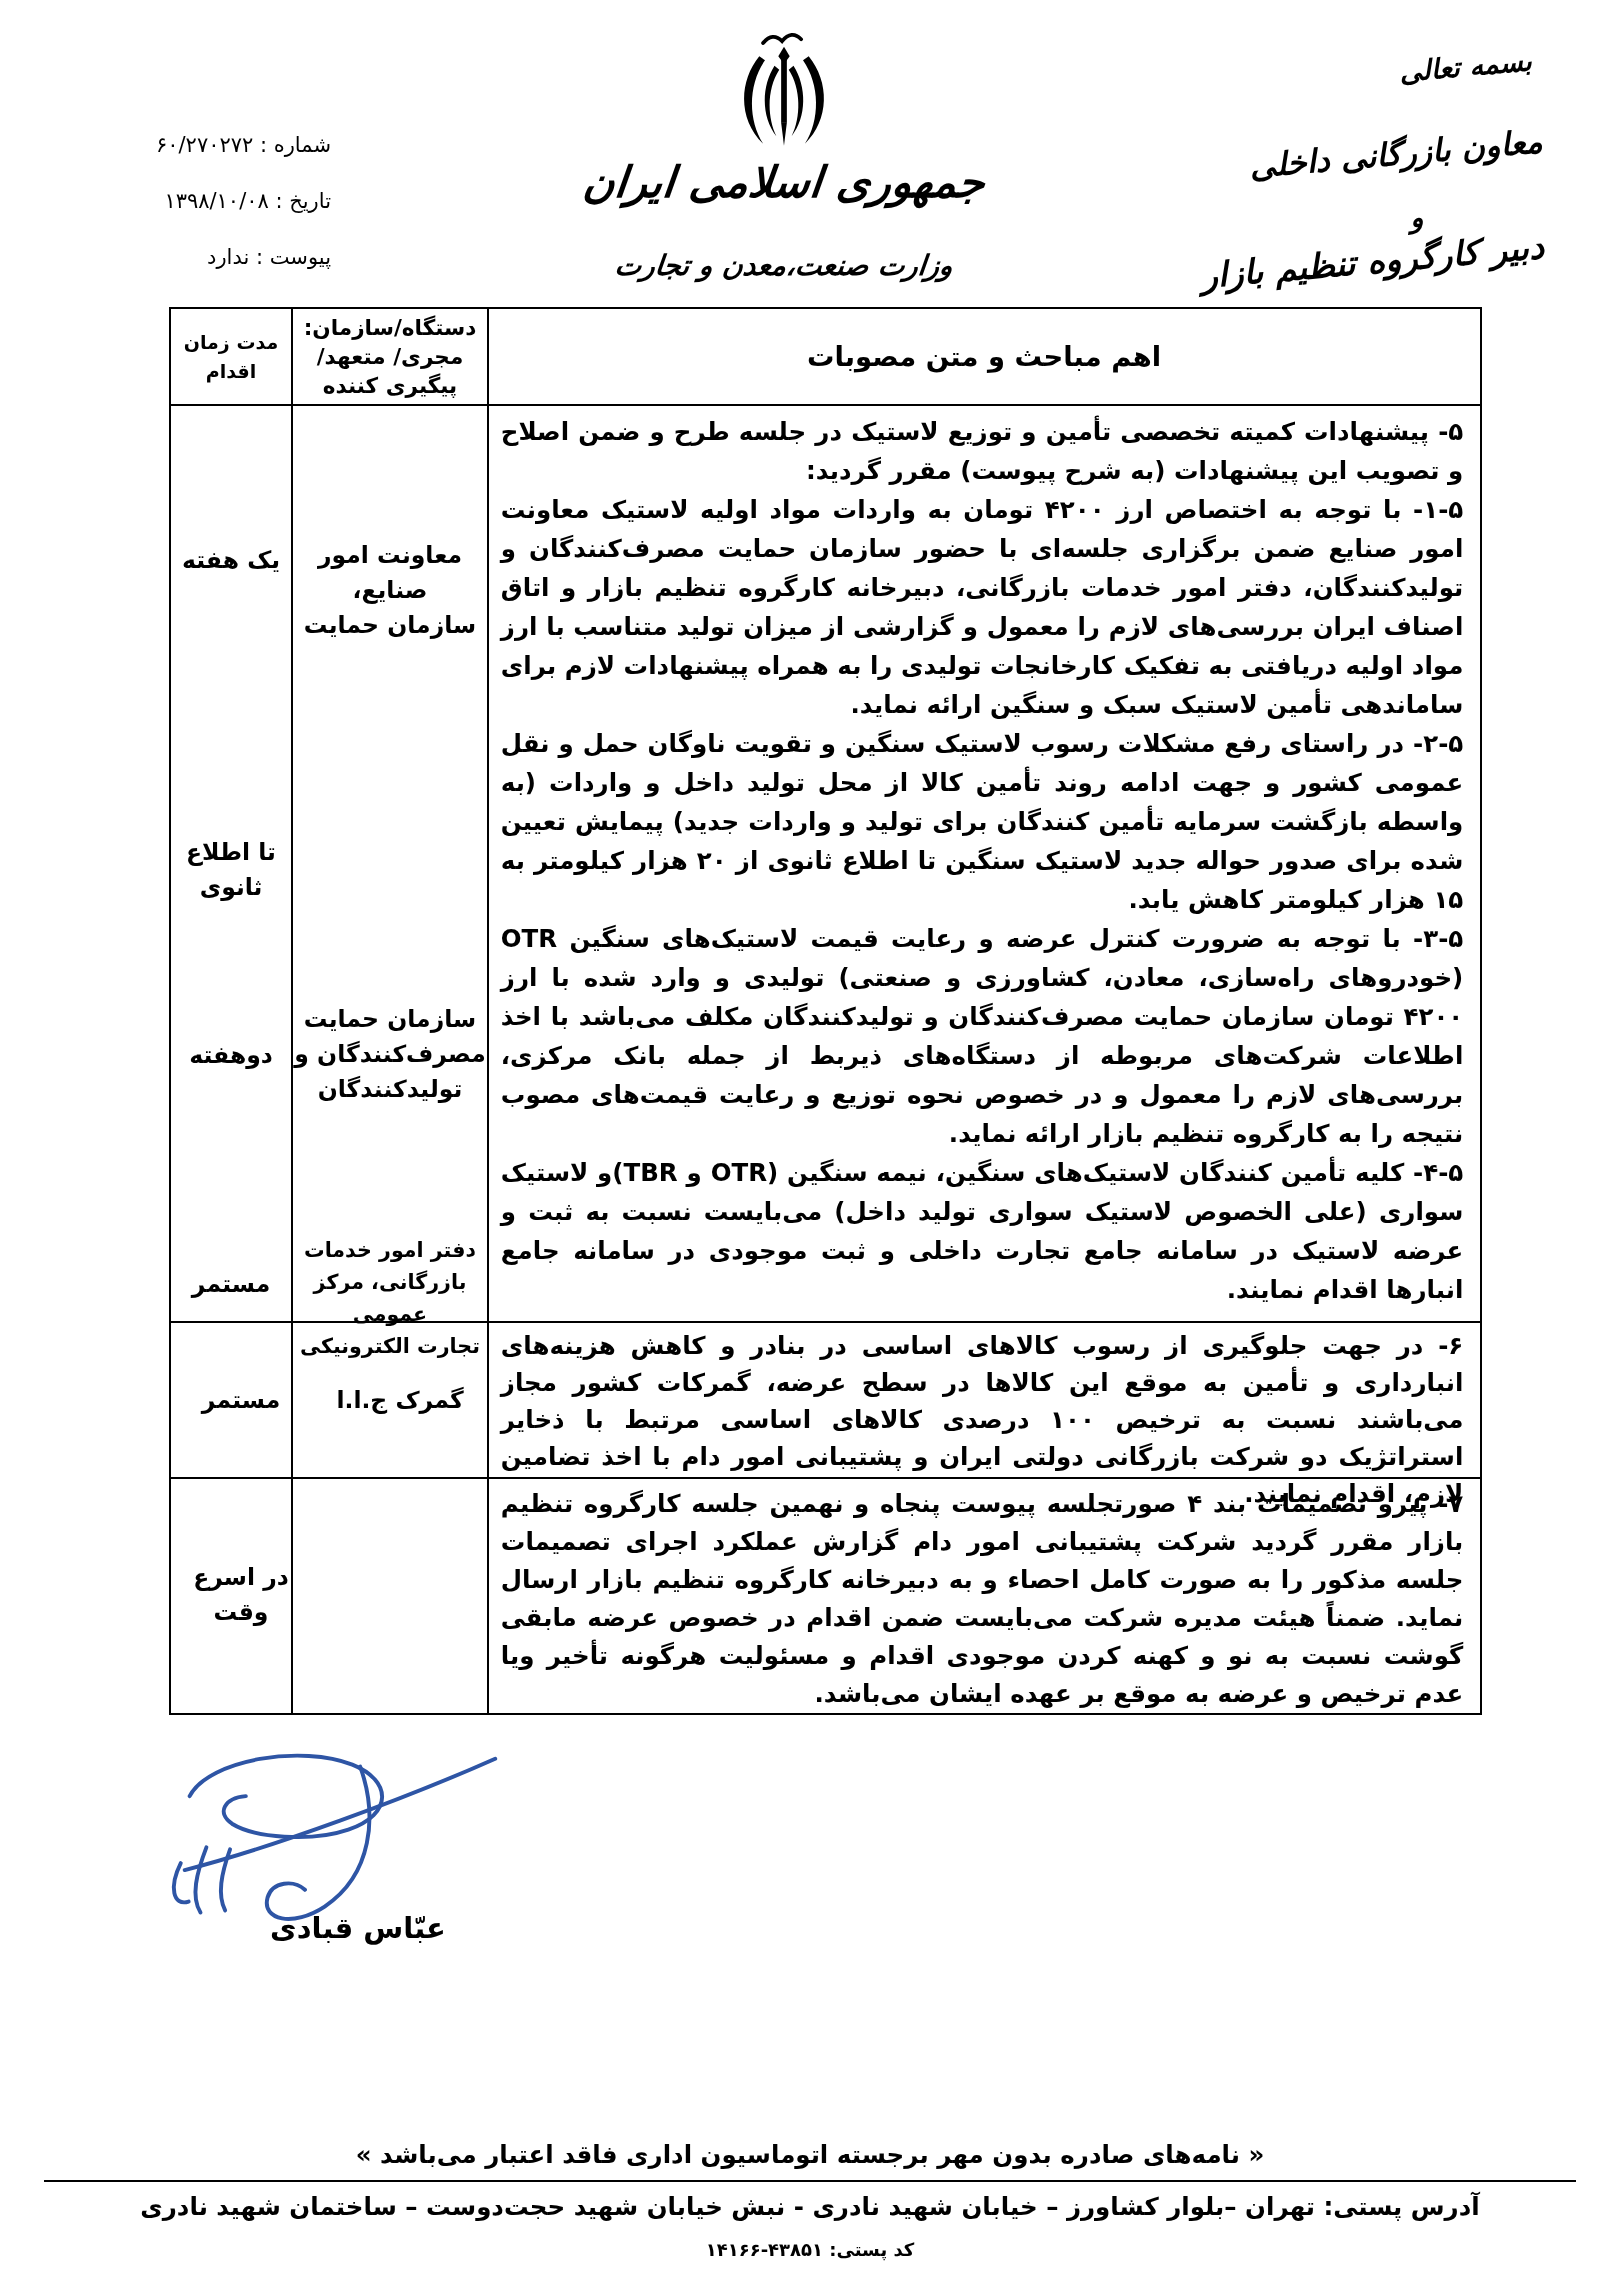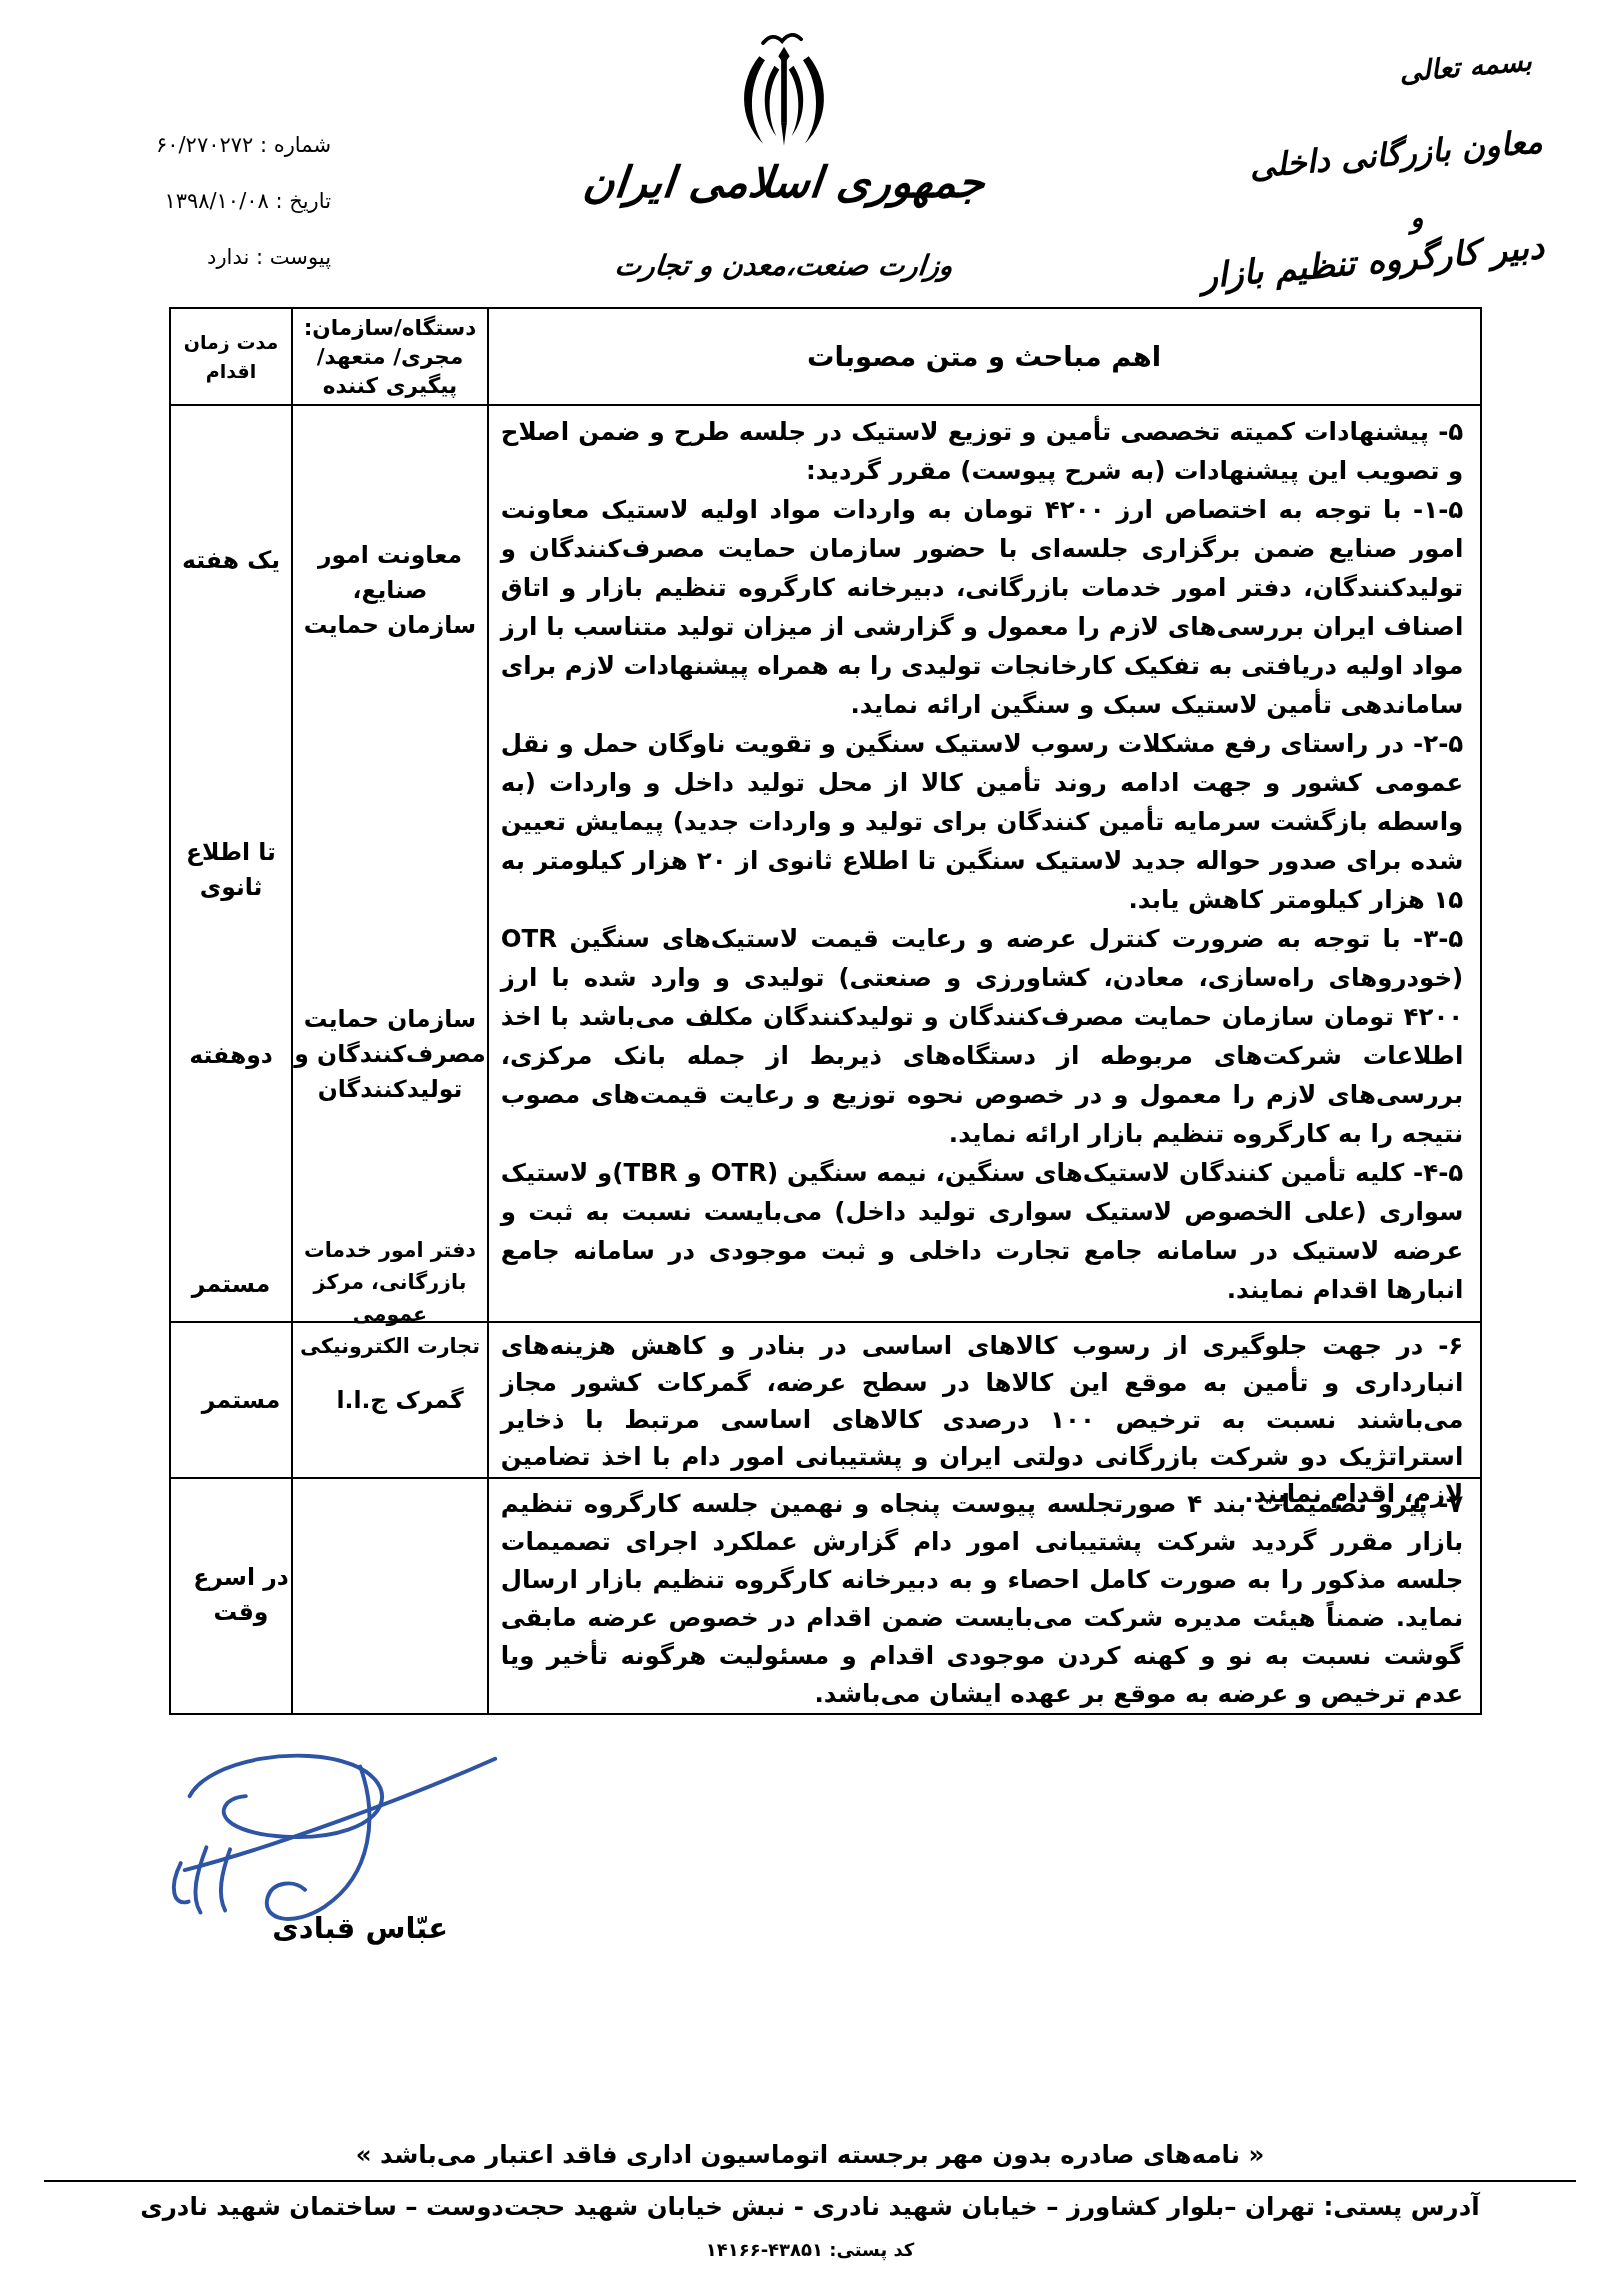--- a/index.html
+++ b/index.html
@@ -46,21 +46,21 @@
   .row6side{top:1014px;height:154px;display:flex;align-items:center;justify-content:center;}
   .row7side{top:1170px;height:232px;display:flex;align-items:center;justify-content:center;}
   .blk{position:absolute;left:0;width:100%;text-align:center;font-weight:bold;
     font-size:23.5px;line-height:35px;}
   .blk-small{font-size:20.6px;line-height:32px;}
   .o1{top:132px;} .o2{top:429px;} .o3{top:596px;} .o4{top:828px;}
   .d1{top:137px;} .d2{top:429px;} .d3{top:632px;} .d4{top:861px;}
   .sidecenter{text-align:center;font-weight:bold;font-size:23.5px;line-height:35px;}
   
   .sig-svg{position:absolute;left:155px;top:1737px;width:365px;height:207px;}
-  .sig-name{position:absolute;left:232px;top:1911px;width:216px;
+  .sig-name{position:absolute;left:250px;top:1911px;width:216px;text-align:center;
     font-size:29px;font-weight:bold;}
   
   .f-notice{position:absolute;top:2140px;left:0;width:1620px;text-align:center;
     font-size:24.5px;font-weight:bold;}
   .f-rule{position:absolute;top:2180px;left:44px;right:44px;height:0;border-top:2.9px solid #000;}
   .f-address{position:absolute;top:2192px;left:0;width:1620px;text-align:center;
     font-size:24.5px;font-weight:bold;}
   .f-postal{position:absolute;top:2239px;left:0;width:1620px;text-align:center;
     font-size:18px;font-weight:bold;}
   .ltr{direction:ltr;unicode-bidi:embed;}

